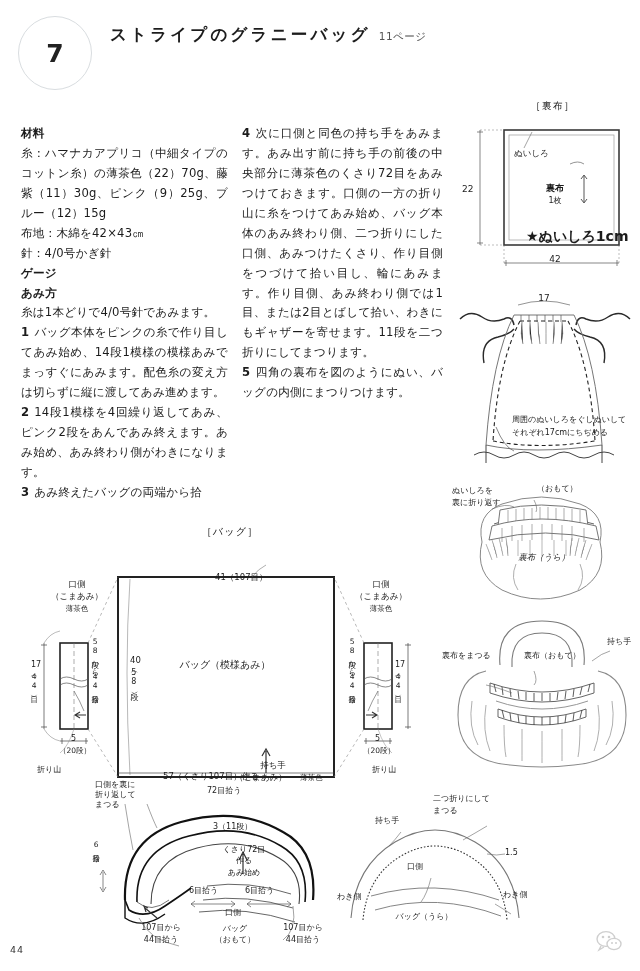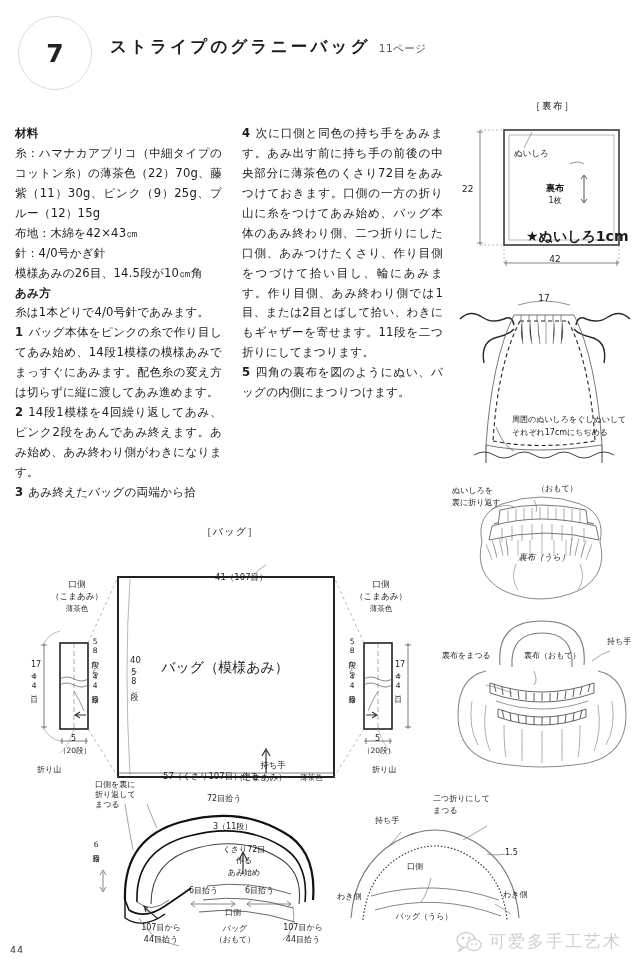--- a/index.html
+++ b/index.html
@@ -6,27 +6,27 @@
   body{width:640px;height:971px;position:relative;overflow:hidden;
        font-family:"DejaVu Sans","Liberation Sans",sans-serif;color:#1a1a1a;}
   .page{position:absolute;inset:0;}
 
   
   .hdr{position:absolute;left:0;top:0;width:640px;height:100px;}
   .circ{position:absolute;left:18px;top:16px;width:74px;height:74px;border-radius:50%;
         border:1.3px solid #d9dde0;box-sizing:border-box;}
   .num{position:absolute;left:18px;top:16px;width:74px;height:74px;display:flex;
        align-items:center;justify-content:center;font-size:25px;font-weight:bold;color:#222;}
-  .ttl{position:absolute;left:110px;top:36px;font-size:16.5px;font-weight:bold;
+  .ttl{position:absolute;left:110px;top:24px;font-size:16.5px;font-weight:bold;
        letter-spacing:3.2px;color:#1c1c1c;white-space:nowrap;}
   .ttl .pg{font-size:10.5px;font-weight:normal;letter-spacing:0.5px;color:#555;margin-left:8px;}
 
   
   .col{position:absolute;font-size:11.6px;line-height:1.72;letter-spacing:0.2px;color:#1b1b1b;}
-  .col1{left:15px;top:124px;width:207px;}
+  .col1{left:21px;top:124px;width:207px;}
   .col2{left:242px;top:124px;width:201px;}
   .sec{font-weight:bold;display:block;}
   .stepno{font-weight:bold;margin-right:5px;}
   .para{text-align:justify;}
 
   
   .dg{position:absolute;}
   .lbl{position:absolute;font-size:8.5px;line-height:1.3;color:#1c1c1c;white-space:pre;}
   .lbl.c{text-align:center;}
   .lbl.b{font-weight:bold;}
@@ -50,21 +50,21 @@
     <div class="ttl">
       <span>ストライプのグラニーバッグ</span><span class="pg">11ページ</span>
     </div>
   </div>
 
   <div class="col col1">
     <span class="sec">材料</span>
     <div class="para">糸：ハマナカアプリコ（中細タイプのコットン糸）の薄茶色（22）70g、藤紫（11）30g、ピンク（9）25g、ブルー（12）15g</div>
     <div class="para">布地：木綿を42×43㎝</div>
     <div class="para">針：4/0号かぎ針</div>
-    <div class="para">模様あみの26目、14.5段が10㎝角</div>
+    <span class="sec">ゲージ</span>
     <span class="sec">あみ方</span>
     <div class="para">糸は1本どりで4/0号針であみます。</div>
     <div class="para">
       <span class="stepno">1</span><span>バッグ本体をピンクの糸で作り目してあみ始め、14段1模様の模様あみでまっすぐにあみます。配色糸の変え方は切らずに縦に渡してあみ進めます。</span>
     </div>
     <div class="para">
       <span class="stepno">2</span><span>14段1模様を4回繰り返してあみ、ピンク2段をあんであみ終えます。あみ始め、あみ終わり側がわきになります。</span>
     </div>
     <div class="para">
       <span class="stepno">3</span><span>あみ終えたバッグの両端から拾</span>
@@ -250,21 +250,21 @@
 
       <path d="M232 32 q6 -8 14 -12" fill="none" stroke="#777" stroke-width="0.6"></path>
 
       <line x1="98" y1="228" x2="314" y2="228" stroke="#444" stroke-width="0.7"></line>
 
       <path d="M246 228 L246 206 M242 211 L246 204 L250 211" fill="none" stroke="#333" stroke-width="1.2"></path>
     </svg>
 
     <div class="lbl" style="left:195px;top:47px;font-size:8.5px;">41（107目）</div>
 
-    <div class="lbl c" style="left:140px;top:133px;width:130px;font-size:14px;">バッグ（模様あみ）</div>
+    <div class="lbl c" style="left:140px;top:133px;width:130px;font-size:10px;">バッグ（模様あみ）</div>
     <div class="lbl" style="left:110px;top:130px;font-size:8.5px;">40</div>
     <div class="vert lbl" style="left:108px;top:143px;font-size:8px;">（58段）</div>
 
     <div class="lbl" style="left:143px;top:246px;font-size:8.5px;">57（くさり107目）作る</div>
 
     <div class="lbl c" style="left:22px;top:54px;width:70px;font-size:8.5px;">口側</div>
     <div class="lbl c" style="left:17px;top:66px;width:80px;font-size:8.5px;">（こまあみ）</div>
     <div class="lbl c" style="left:27px;top:79px;width:60px;font-size:7.5px;">薄茶色</div>
     <div class="lbl" style="left:11px;top:135px;font-size:8px;">17</div>
     <div class="vert lbl" style="left:9px;top:147px;font-size:7.5px;">（44目）</div>
@@ -307,21 +307,21 @@
       <path d="M8 108 l0 -18 M5 93 l3 -5 l3 5 M5 105 l3 5 l3 -5" fill="none" stroke="#555" stroke-width="0.7"></path>
       <path d="M96 122 L140 122 M100 119 L96 122 L100 125 M136 119 L140 122 L136 125" stroke="#555" stroke-width="0.7" fill="none"></path>
       <path d="M152 122 L196 122 M156 119 L152 122 L156 125 M192 119 L196 122 L192 125" stroke="#555" stroke-width="0.7" fill="none"></path>
 
       <path d="M52 22 q6 16 10 24" fill="none" stroke="#666" stroke-width="0.6"></path>
       <path d="M30 22 q4 26 8 46" fill="none" stroke="#666" stroke-width="0.6"></path>
     </svg>
     <div class="lbl" style="left:0px;top:-2px;font-size:8px;line-height:1.25;">口側を裏に
 折り返して
 まつる</div>
-    <div class="lbl" style="left:112px;top:12px;font-size:8px;">72目拾う</div>
+    <div class="lbl" style="left:112px;top:4px;font-size:8px;">72目拾う</div>
     <div class="lbl c" style="left:118px;top:63px;width:62px;font-size:8px;">くさり72目</div>
     <div class="lbl c" style="left:118px;top:74px;width:62px;font-size:8px;">作る</div>
     <div class="lbl c" style="left:112px;top:86px;width:74px;font-size:8px;">あみ始め</div>
     <div class="vert lbl" style="left:-4px;top:58px;font-size:7.5px;">6目拾う</div>
     <div class="lbl" style="left:94px;top:104px;font-size:8px;">6目拾う</div>
     <div class="lbl" style="left:150px;top:104px;font-size:8px;">6目拾う</div>
     <div class="lbl" style="left:130px;top:126px;font-size:8px;">口側</div>
     <div class="lbl c" style="left:28px;top:141px;width:76px;font-size:8px;">107目から</div>
     <div class="lbl c" style="left:28px;top:153px;width:76px;font-size:8px;">44目拾う</div>
     <div class="lbl c" style="left:108px;top:141px;width:64px;font-size:8px;line-height:1.4;">バッグ
@@ -361,16 +361,15 @@
   <div class="wm">
     <svg width="26" height="22">
       <ellipse cx="10" cy="9" rx="9" ry="7.4" fill="none" stroke="#8d8d8d" stroke-width="1.4"></ellipse>
       <path d="M5 16 L3 20 L8 17" fill="none" stroke="#8d8d8d" stroke-width="1.4"></path>
       <circle cx="7" cy="7" r="1.3" fill="#8d8d8d"></circle>
       <circle cx="13" cy="7" r="1.3" fill="#8d8d8d"></circle>
       <ellipse cx="18" cy="14" rx="7" ry="5.6" fill="#fff" stroke="#8d8d8d" stroke-width="1.4"></ellipse>
       <circle cx="16" cy="13" r="1" fill="#8d8d8d"></circle>
       <circle cx="20" cy="13" r="1" fill="#8d8d8d"></circle>
     </svg>
-    <span class="wmtxt">可爱多手工艺术</span>
   </div>
 
 </div>
 
 </body></html>

